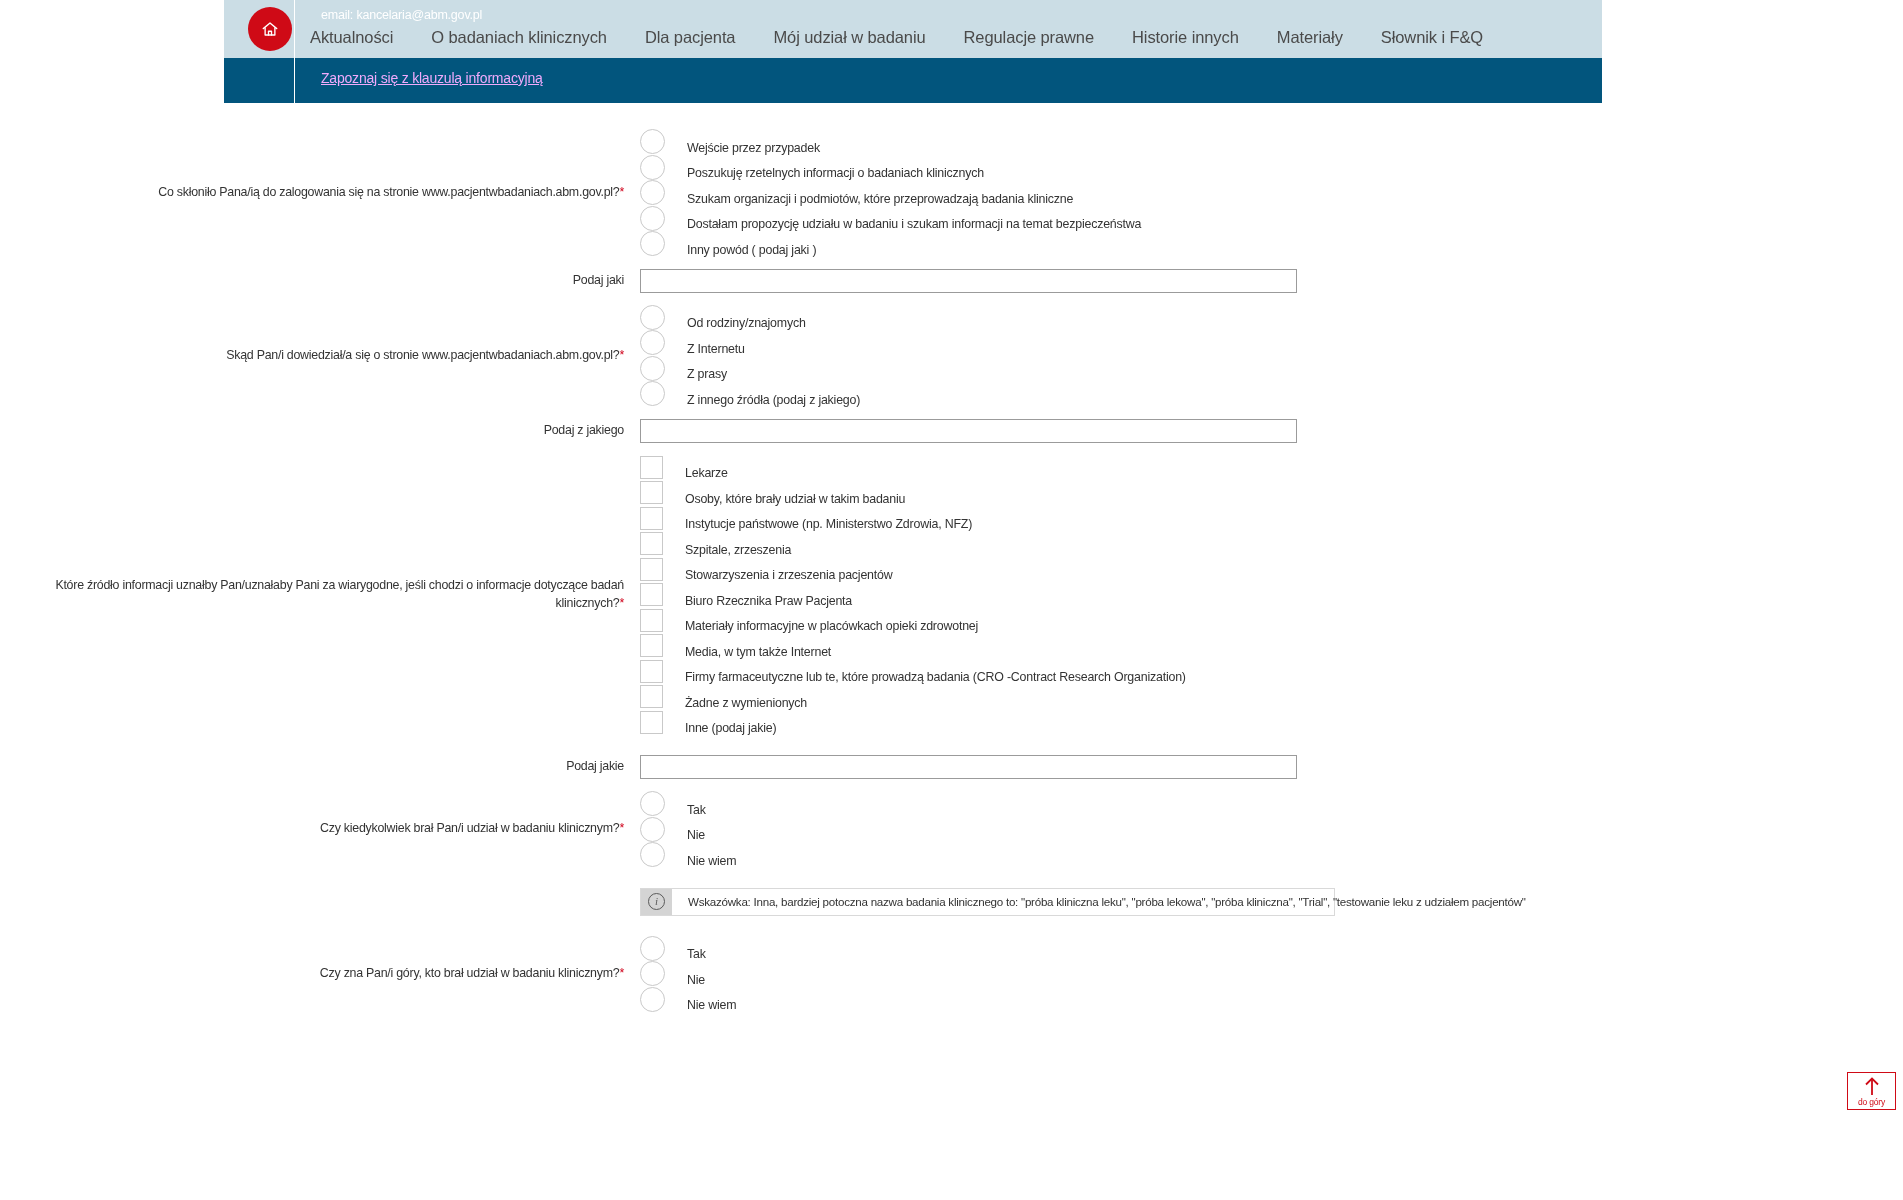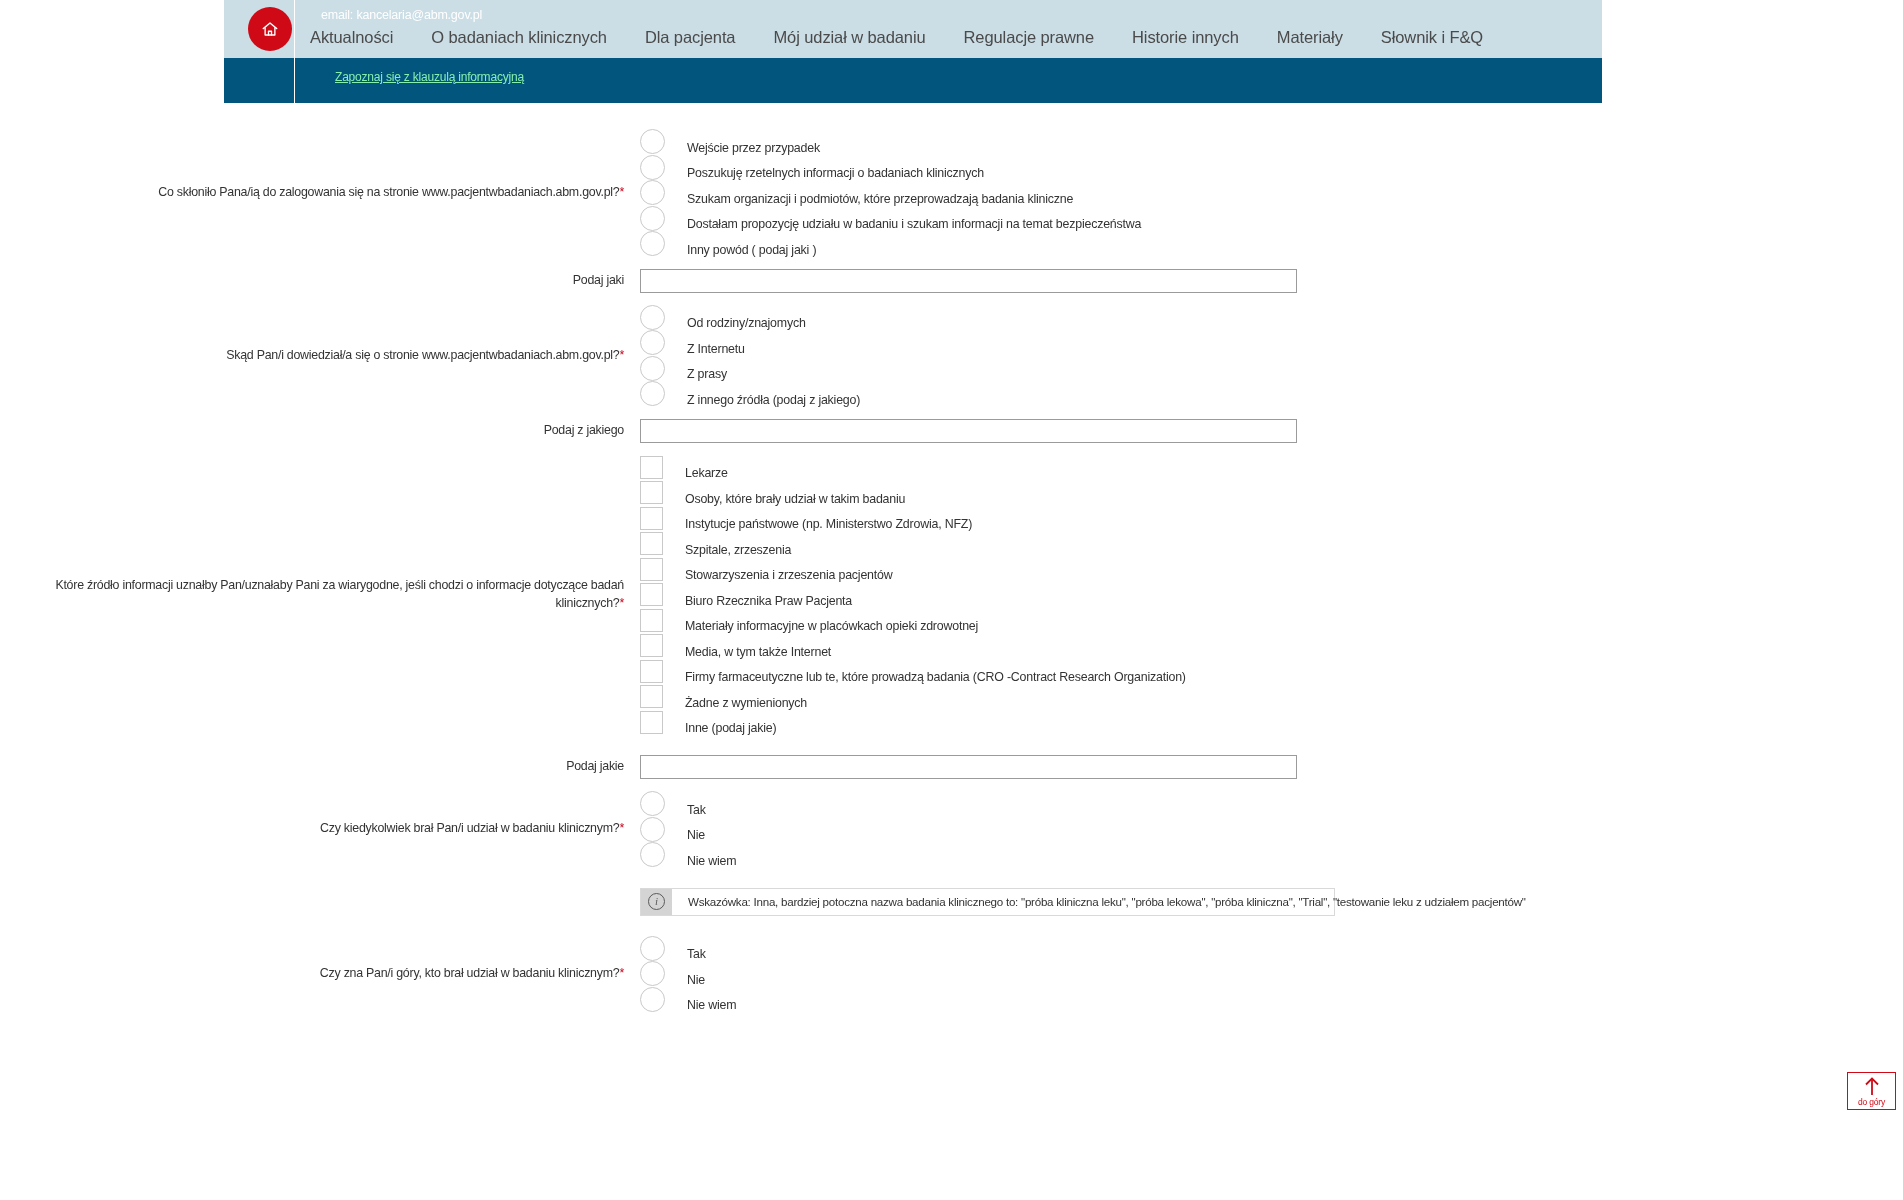--- a/index.html
+++ b/index.html
@@ -78,23 +78,23 @@
     cursor: pointer;
     letter-spacing: -0.1px;
   }
   .subbar {
     height: 45px;
     background: #02557d;
     position: relative;
   }
   .sub-link {
     position: absolute;
-    left: 111px; top: 12px;
-    font-size: 12px;
-    color: #86efac;
+    left: 97px; top: 12px;
+    font-size: 14px;
+    color: #f0abfc;
     text-decoration: underline;
     cursor: pointer;
     letter-spacing: -0.2px;
     white-space: nowrap;
   }
 
   
   .form-area {
     position: absolute;
     left: 0; top: 103px;

